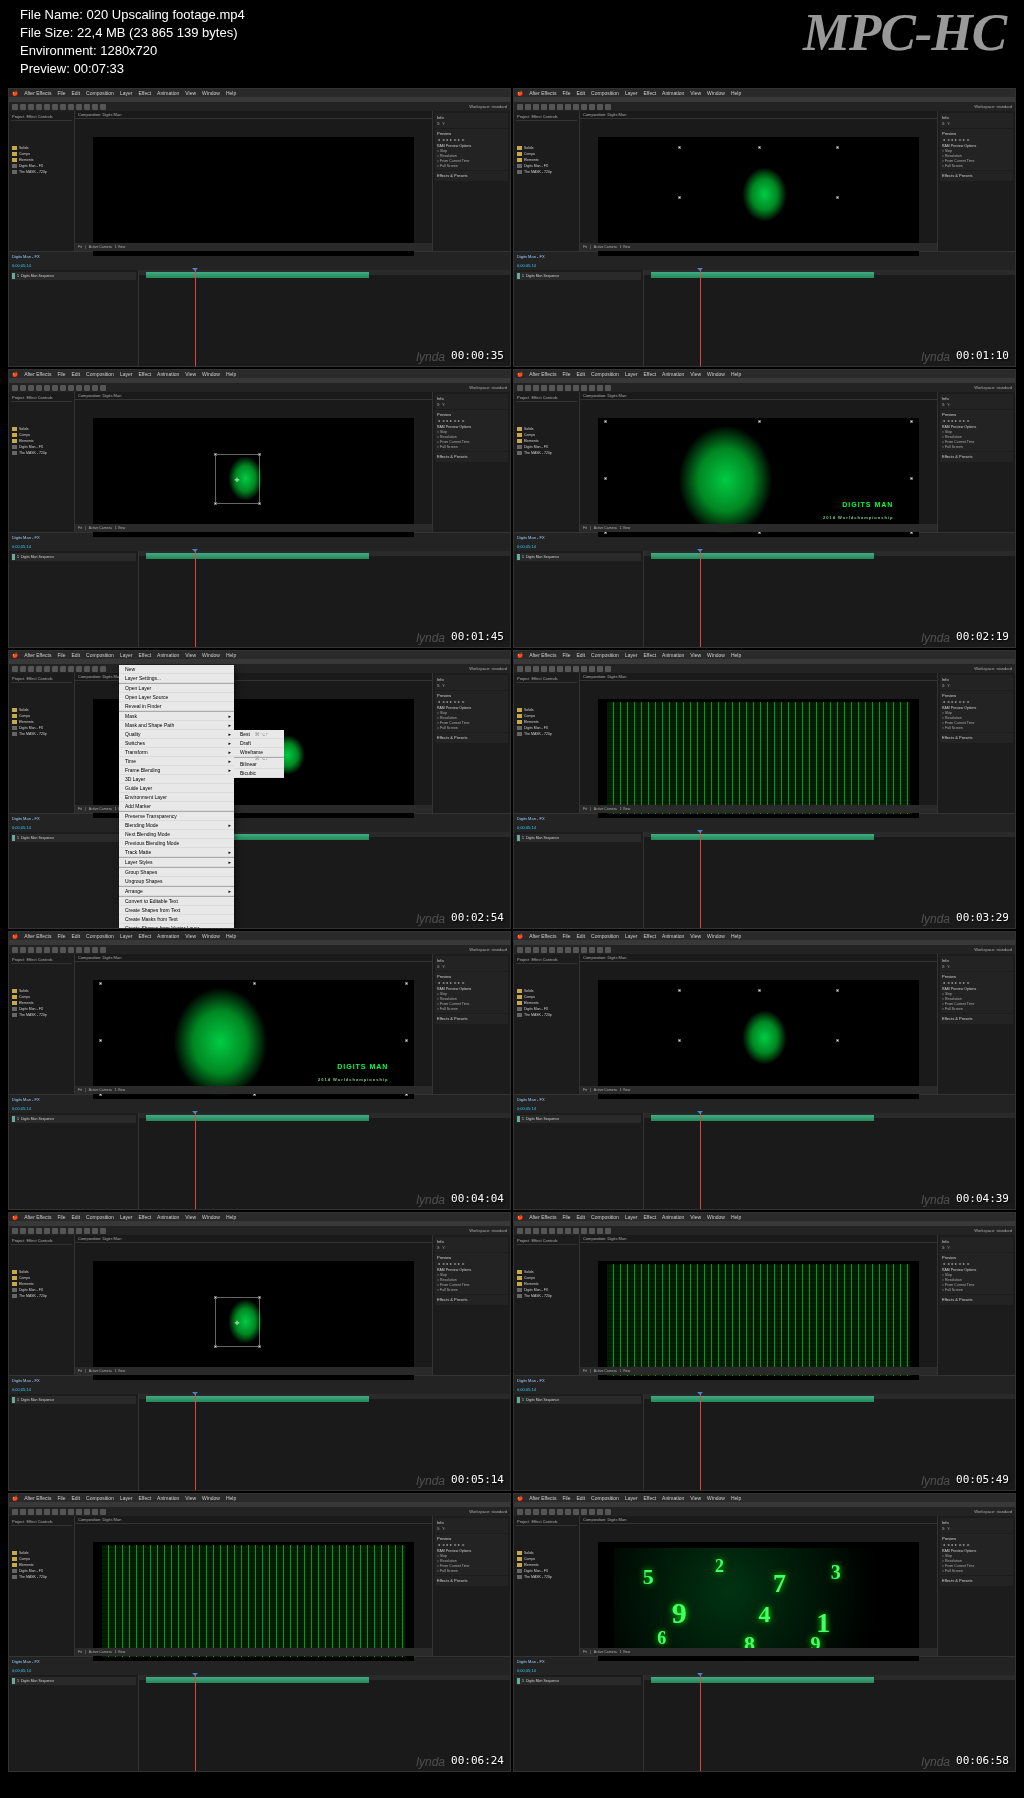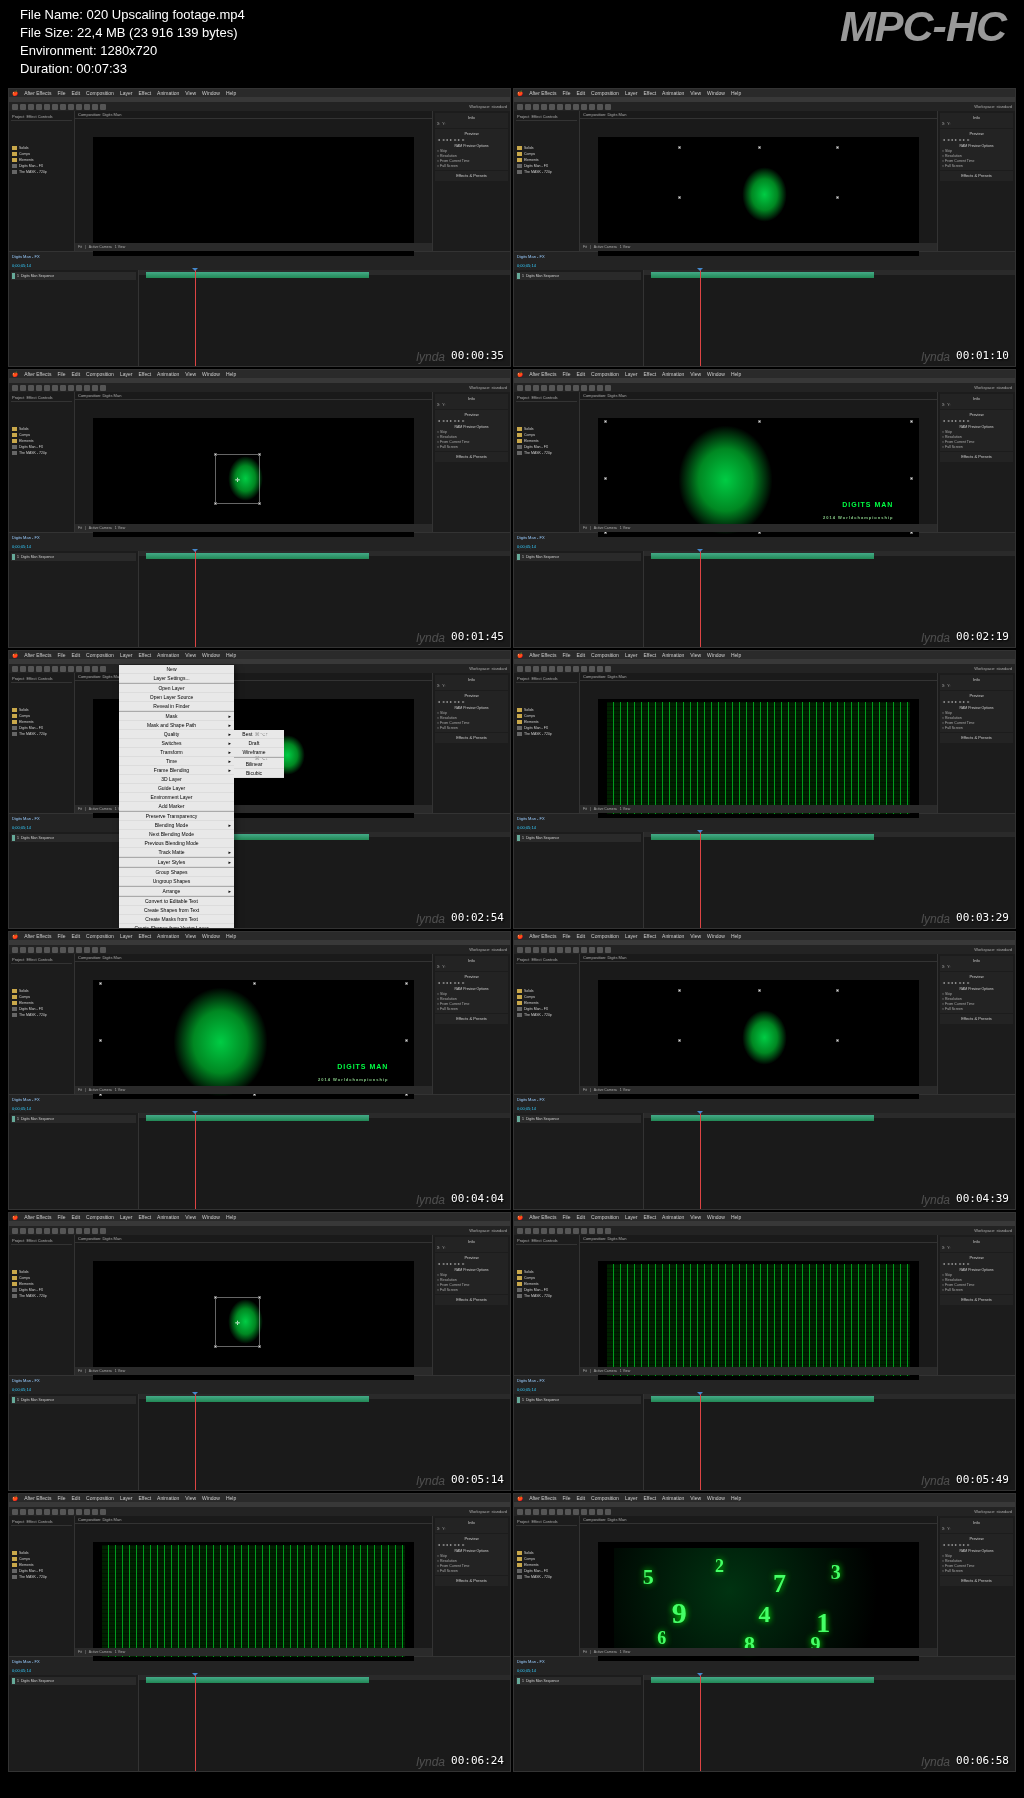--- a/index.html
+++ b/index.html
@@ -1,20 +1,20 @@
 <!DOCTYPE html>
 <html><head>
 <meta charset="utf-8">
 <style>
 * { margin: 0; padding: 0; box-sizing: border-box; }
 body { background: #000; font-family: Arial, sans-serif; color: #fff; width: 1024px; height: 1798px; position: relative; }
 .header { position: absolute; top: 6px; left: 20px; font-size: 13px; line-height: 18px; color: #fff; z-index: 10; }
-.logo { position: absolute; top: 2px; right: 18px; font-size: 43px; font-weight: bold; font-style: italic; color: rgba(255,255,255,0.6); letter-spacing: -1px; }
+.logo { position: absolute; top: 2px; right: 18px; font-size: 53px; font-weight: bold; font-style: italic; color: rgba(255,255,255,0.6); letter-spacing: -1px; font-family: Liberation Serif, serif; }
 .grid { display: grid; grid-template-columns: 1fr 1fr; grid-template-rows: repeat(6, 1fr); gap: 2px; width: 100%; height: 1700px; position: absolute; top: 80px; padding: 8px; }
-.thumb { background: #1a1a1a; position: relative; overflow: hidden; border: 1px solid #333; text-align: center; }
+.thumb { background: #1a1a1a; position: relative; overflow: hidden; border: 1px solid #333; }
 .menubar { display: flex; gap: 4px; padding: 1px 2px; background: #2a2a2a; font-size: 5px; color: #ccc; }
 .menubar span { padding: 0 1px; }
 .titlebar { background: #383838; height: 5px; font-size: 4px; text-align: center; color: #999; }
 .toolbar { background: #232323; height: 9px; display: flex; align-items: center; padding: 0 3px; gap: 2px; }
 .toolbar-icon { width: 6px; height: 6px; background: #555; border-radius: 1px; }
 .toolbar-right { margin-left: auto; font-size: 4px; color: #aaa; }
 .body-area { display: flex; height: 140px; }
 .left-panel { width: 66px; background: #1c1c1c; border-right: 1px solid #333; padding: 2px; font-size: 4px; }
 .left-panel-tabs { display: flex; gap: 2px; font-size: 4px; color: #aaa; padding: 1px; border-bottom: 1px solid #333; }
 .proj-item { display: flex; align-items: center; gap: 2px; padding: 1px; color: #ccc; font-size: 3.5px; }
@@ -52,23 +52,23 @@
 .playhead { position: absolute; width: 1px; background: #d44; top: 0; bottom: 0; }
 .playhead::before { content: ""; position: absolute; top: -2px; left: -3px; border: 3px solid transparent; border-top-color: #48c; }
 .big-digits { position: absolute; inset: 5%; }
 .big-digit { position: absolute; color: #4f6; text-shadow: 0 0 6px #0f0; font-family: serif; font-weight: bold; }
 </style>
 </head>
 <body>
 
 <div class="header">
   <div>File Name: 020 Upscaling footage.mp4</div>
-  <div>File Size: 22,4 MB (23 916 139 bytes)</div>
+  <div>File Size: 22,4 MB (23 865 139 bytes)</div>
   <div>Environment: 1280x720</div>
-  <div>Duration: 00:07:33</div>
+  <div>Preview: 00:07:33</div>
 </div>
 <div class="logo">MPC-HC</div>
 
 <div class="grid">
     <div class="thumb">
       <div class="menubar">
         <span>🍎</span>
         <span>After Effects</span>
         <span>File</span>
         <span>Edit</span>

